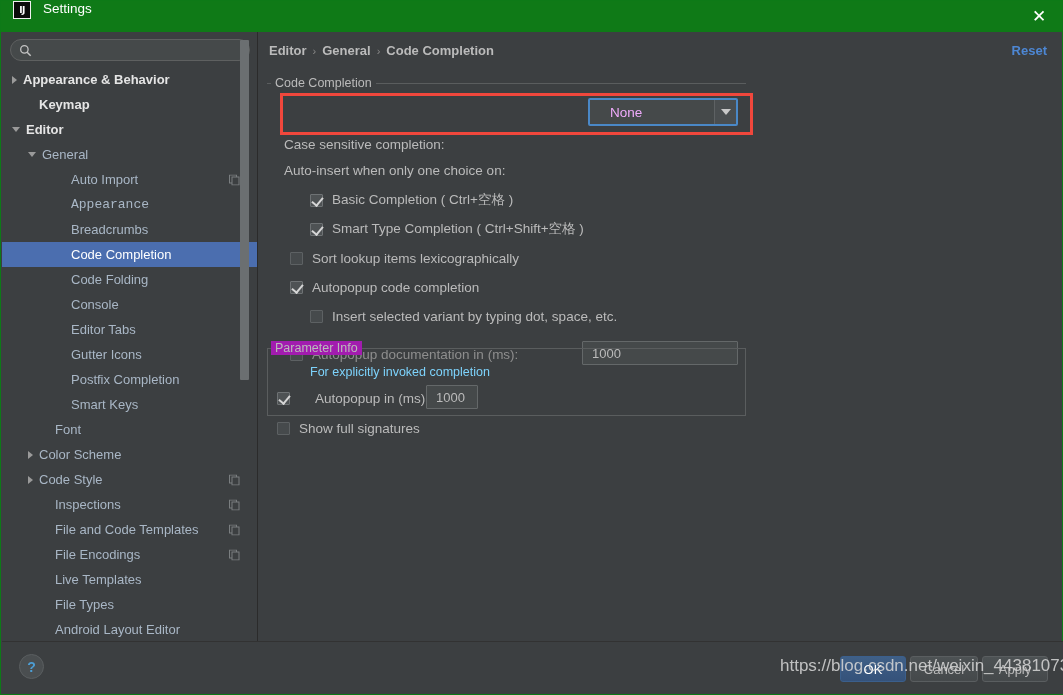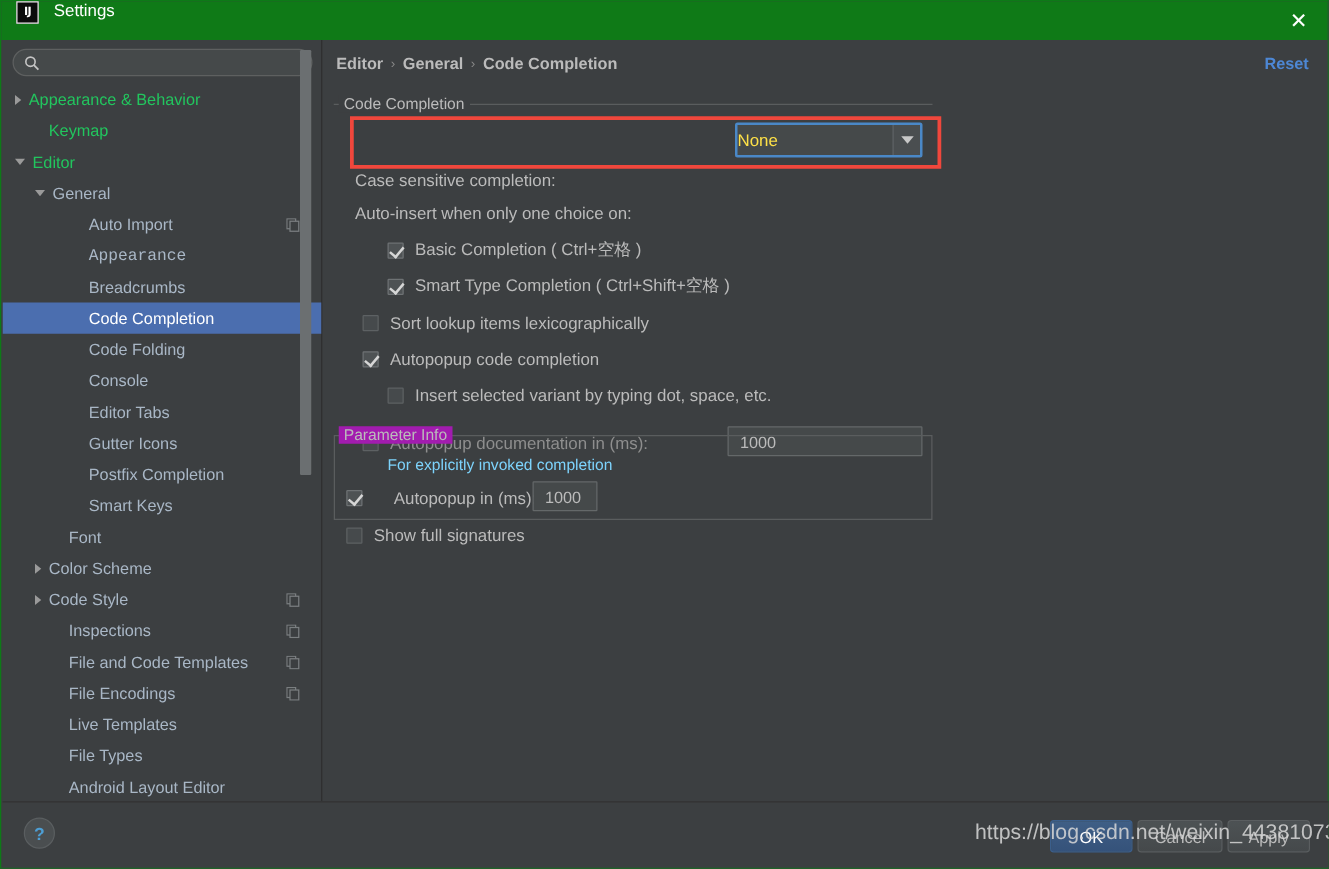--- a/index.html
+++ b/index.html
@@ -82,21 +82,21 @@
   }
   .tree-row {
     position: relative;
     height: 25px;
     display: flex; align-items: center;
     color: #a9b7c6;
     font-size: 13px;
     cursor: default;
     padding-right: 10px;
   }
-  .tree-row.bold { font-weight: normal; color: #22c55e; }
+  .tree-row.bold { font-weight: bold; color: #e5e5e5; }
   .tree-row.selected {
     background: #4b6eaf;
     color: #ffffff;
   }
   .arrow {
     width: 0; height: 0;
     margin-right: 6px;
     flex: 0 0 auto;
   }
   .arrow.right {
@@ -169,22 +169,22 @@
   #combo {
     position: absolute; left: 330px; top: 66px;
     width: 150px; height: 28px;
     background: #45494a;
     border: 2px solid #4a88c7;
     border-radius: 2px;
     display: flex; align-items: center;
     cursor: pointer;
   }
   #combo-value {
-    color: #fde047; font-size: 13.5px;
-    margin-left: 0; flex: 1;
+    color: #f0abfc; font-size: 13.5px;
+    margin-left: 20px; flex: 1;
   }
   #combo-arrow-btn {
     width: 22px; height: 24px;
     background: #4a4e50;
     border-left: 1px solid #5e6264;
     display: flex; align-items: center; justify-content: center;
   }
   .tri-down {
     width: 0; height: 0;
     border-left: 5px solid transparent;

